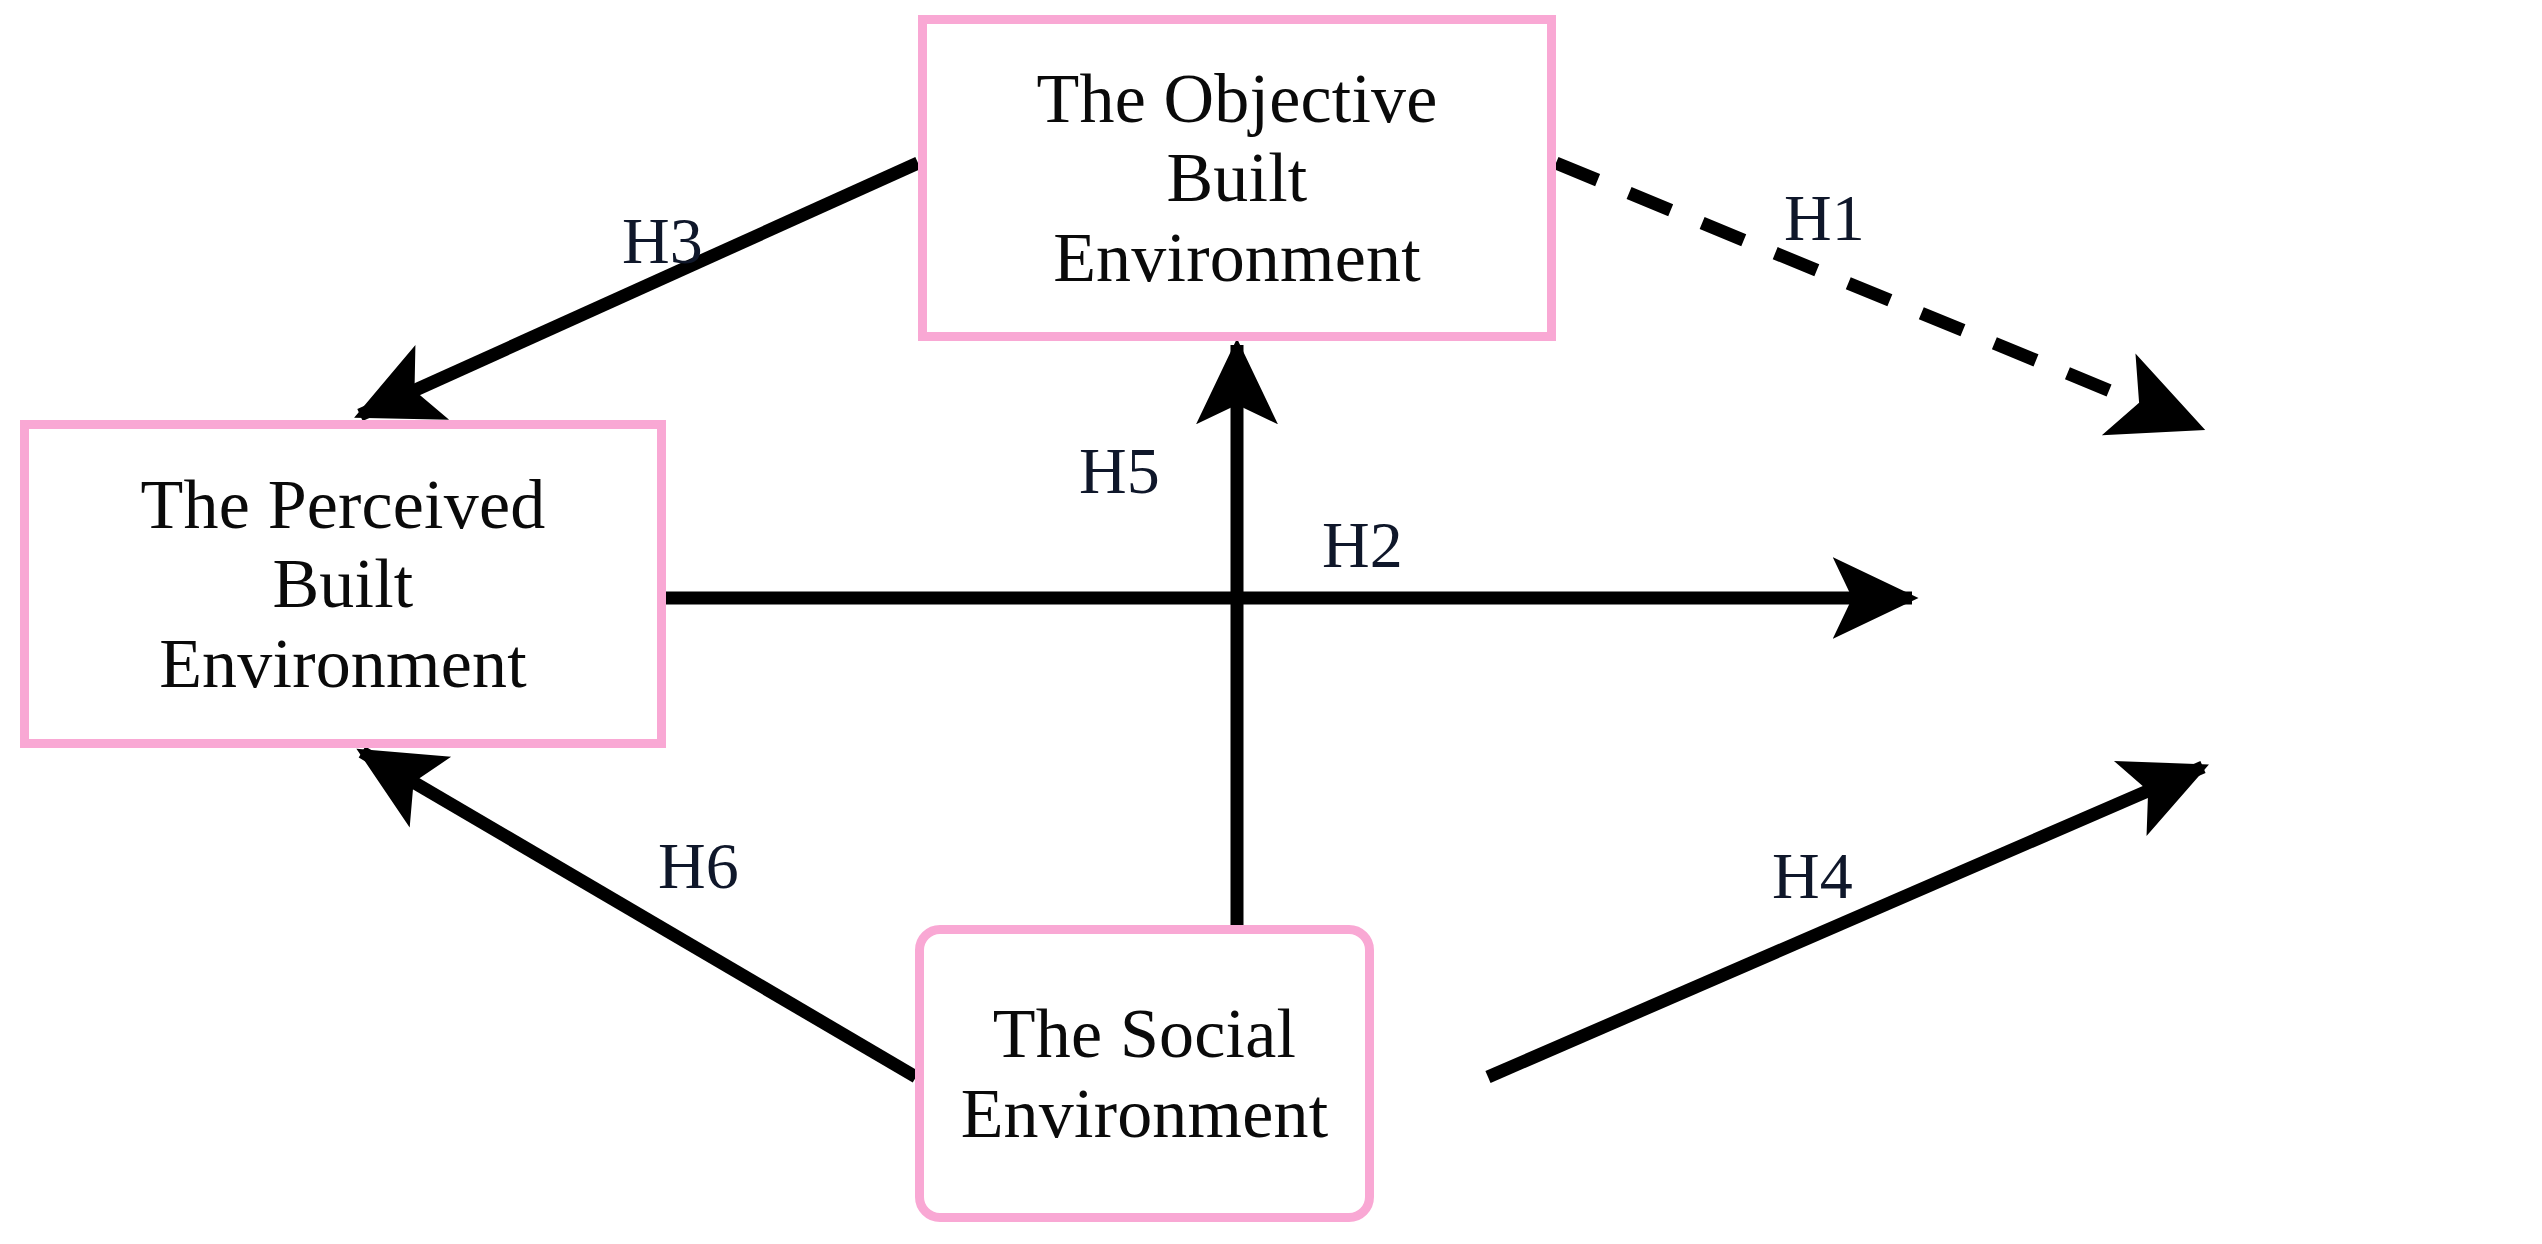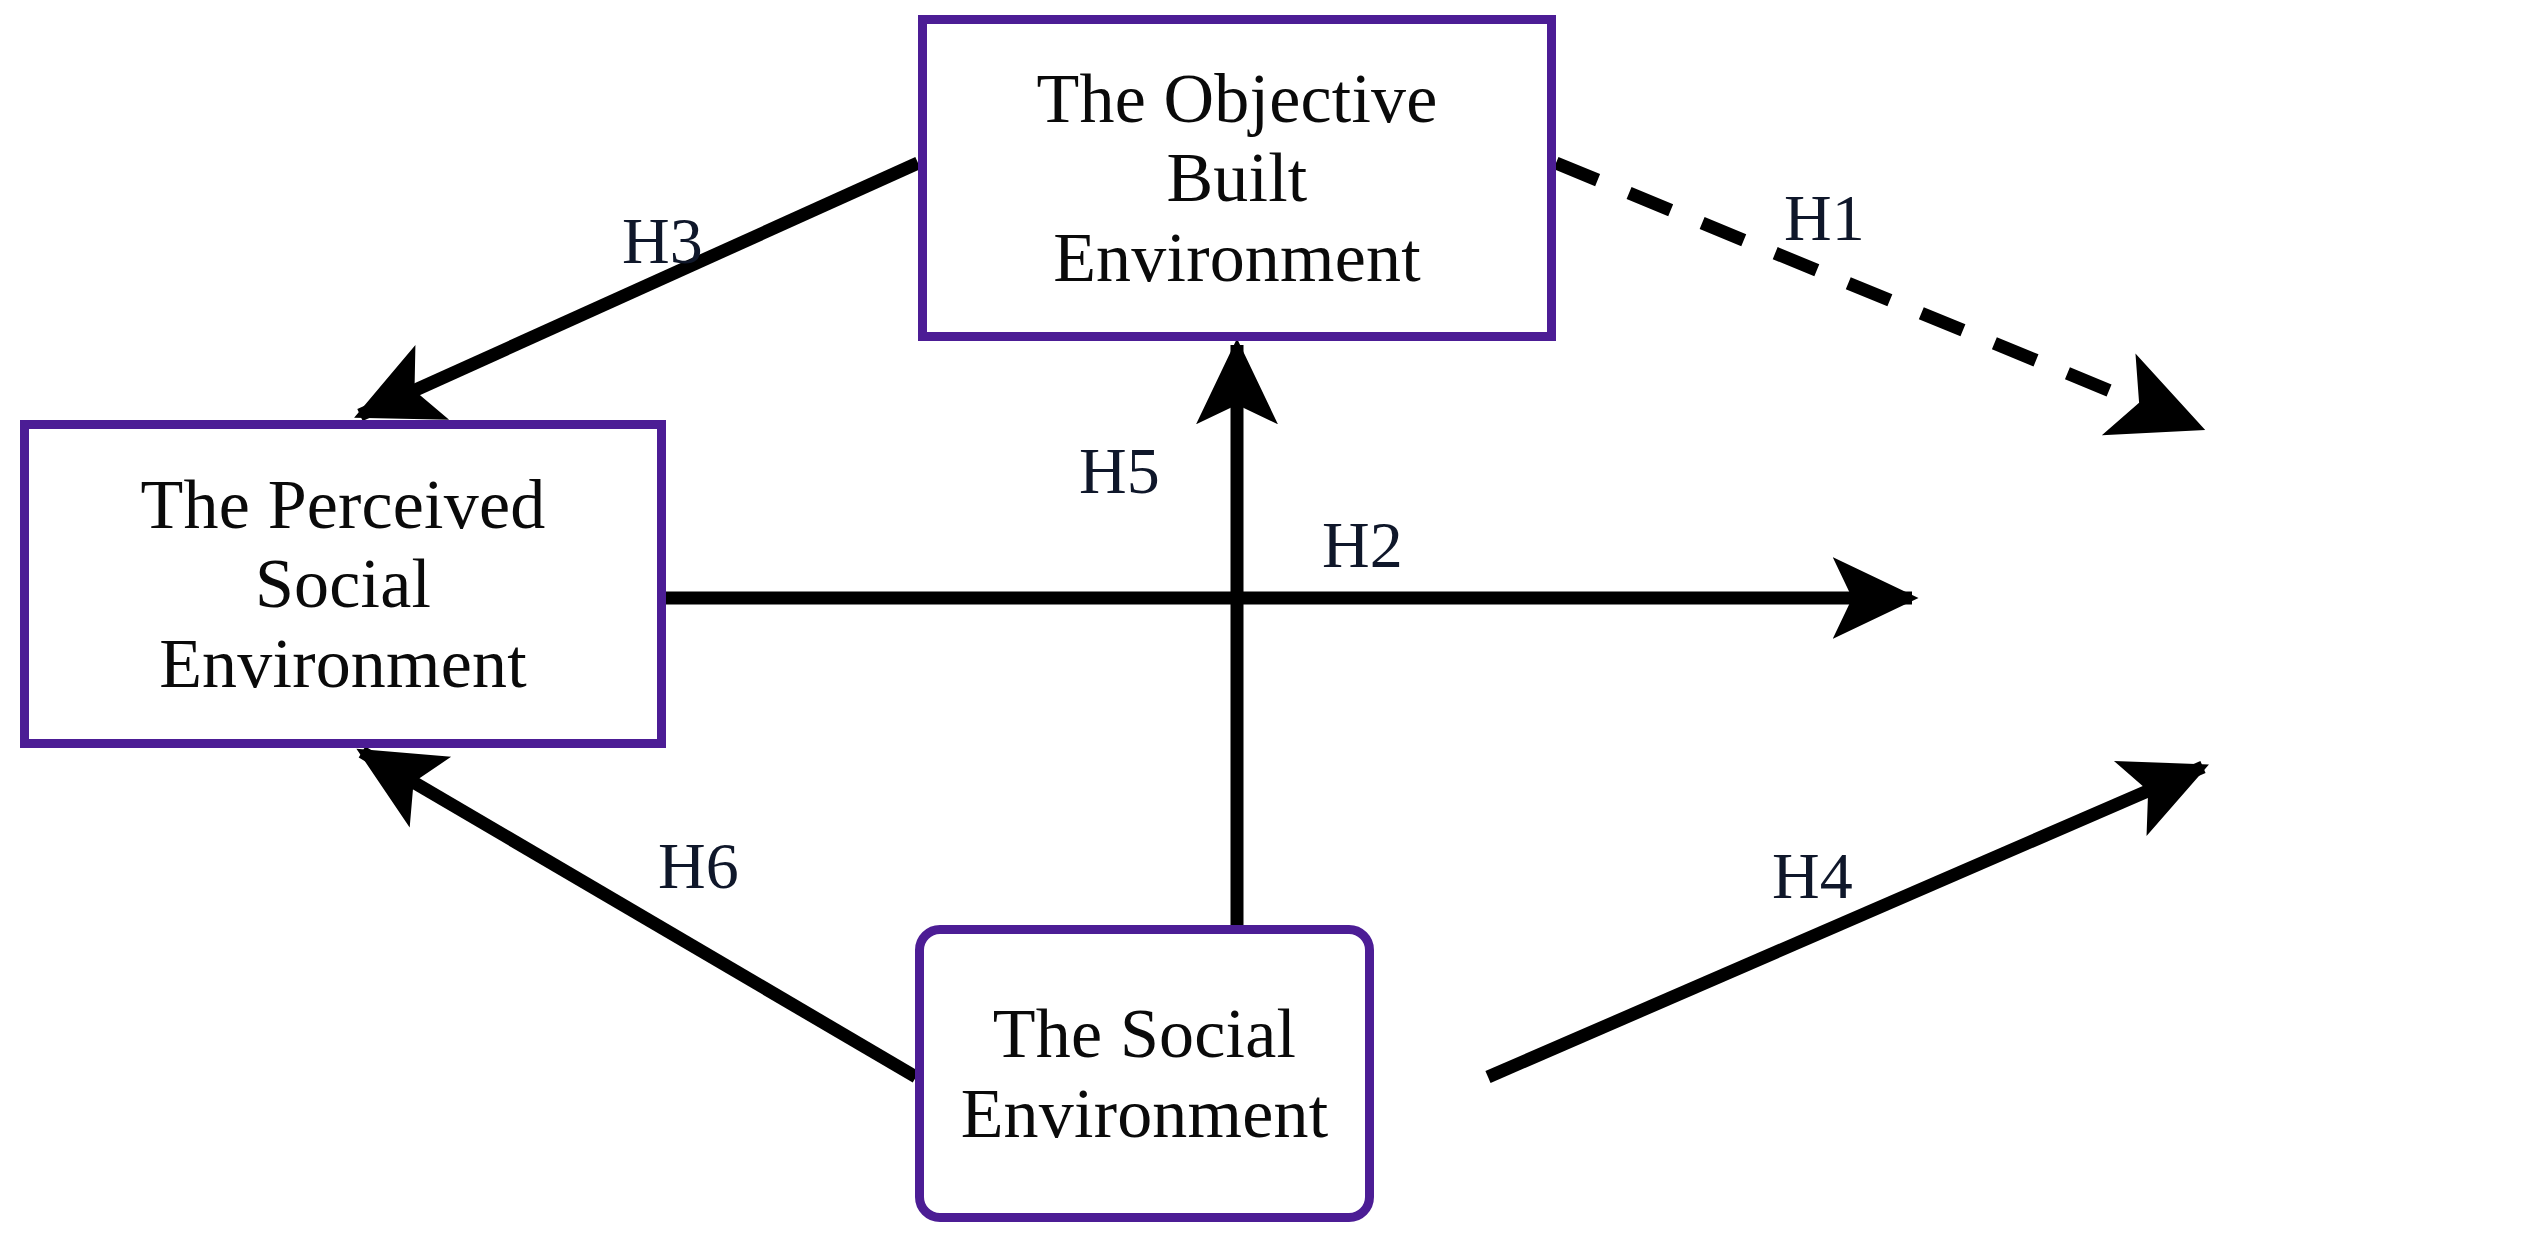--- a/index.html
+++ b/index.html
@@ -21,21 +21,21 @@
     position: absolute;
     left: 0;
     top: 0;
     width: 2542px;
     height: 1244px;
   }
   .node-box {
     position: absolute;
     box-sizing: border-box;
     background: #ffffff;
-    border: 9px solid #4c1d95;
+    border: 9px solid #f9a8d4;
     display: flex;
     align-items: center;
     justify-content: center;
     text-align: center;
     z-index: 3;
   }
   .node-label {
     font-family: "Liberation Serif", "DejaVu Serif", serif;
     font-size: 70px;
     line-height: 1.13;
@@ -102,21 +102,21 @@
   </svg>
 
   <div class="node-box" id="node-objective-built-environment">
     <span class="node-label">The Objective
 Built
 Environment</span>
   </div>
 
   <div class="node-box" id="node-perceived-built-environment">
     <span class="node-label">The Perceived
-Social
+Built
 Environment</span>
   </div>
 
 
   <div class="node-box" id="node-social-environment">
     <span class="node-label">The Social
 Environment</span>
   </div>
 
   <span class="edge-label" id="edge-label-h1">H1</span>

